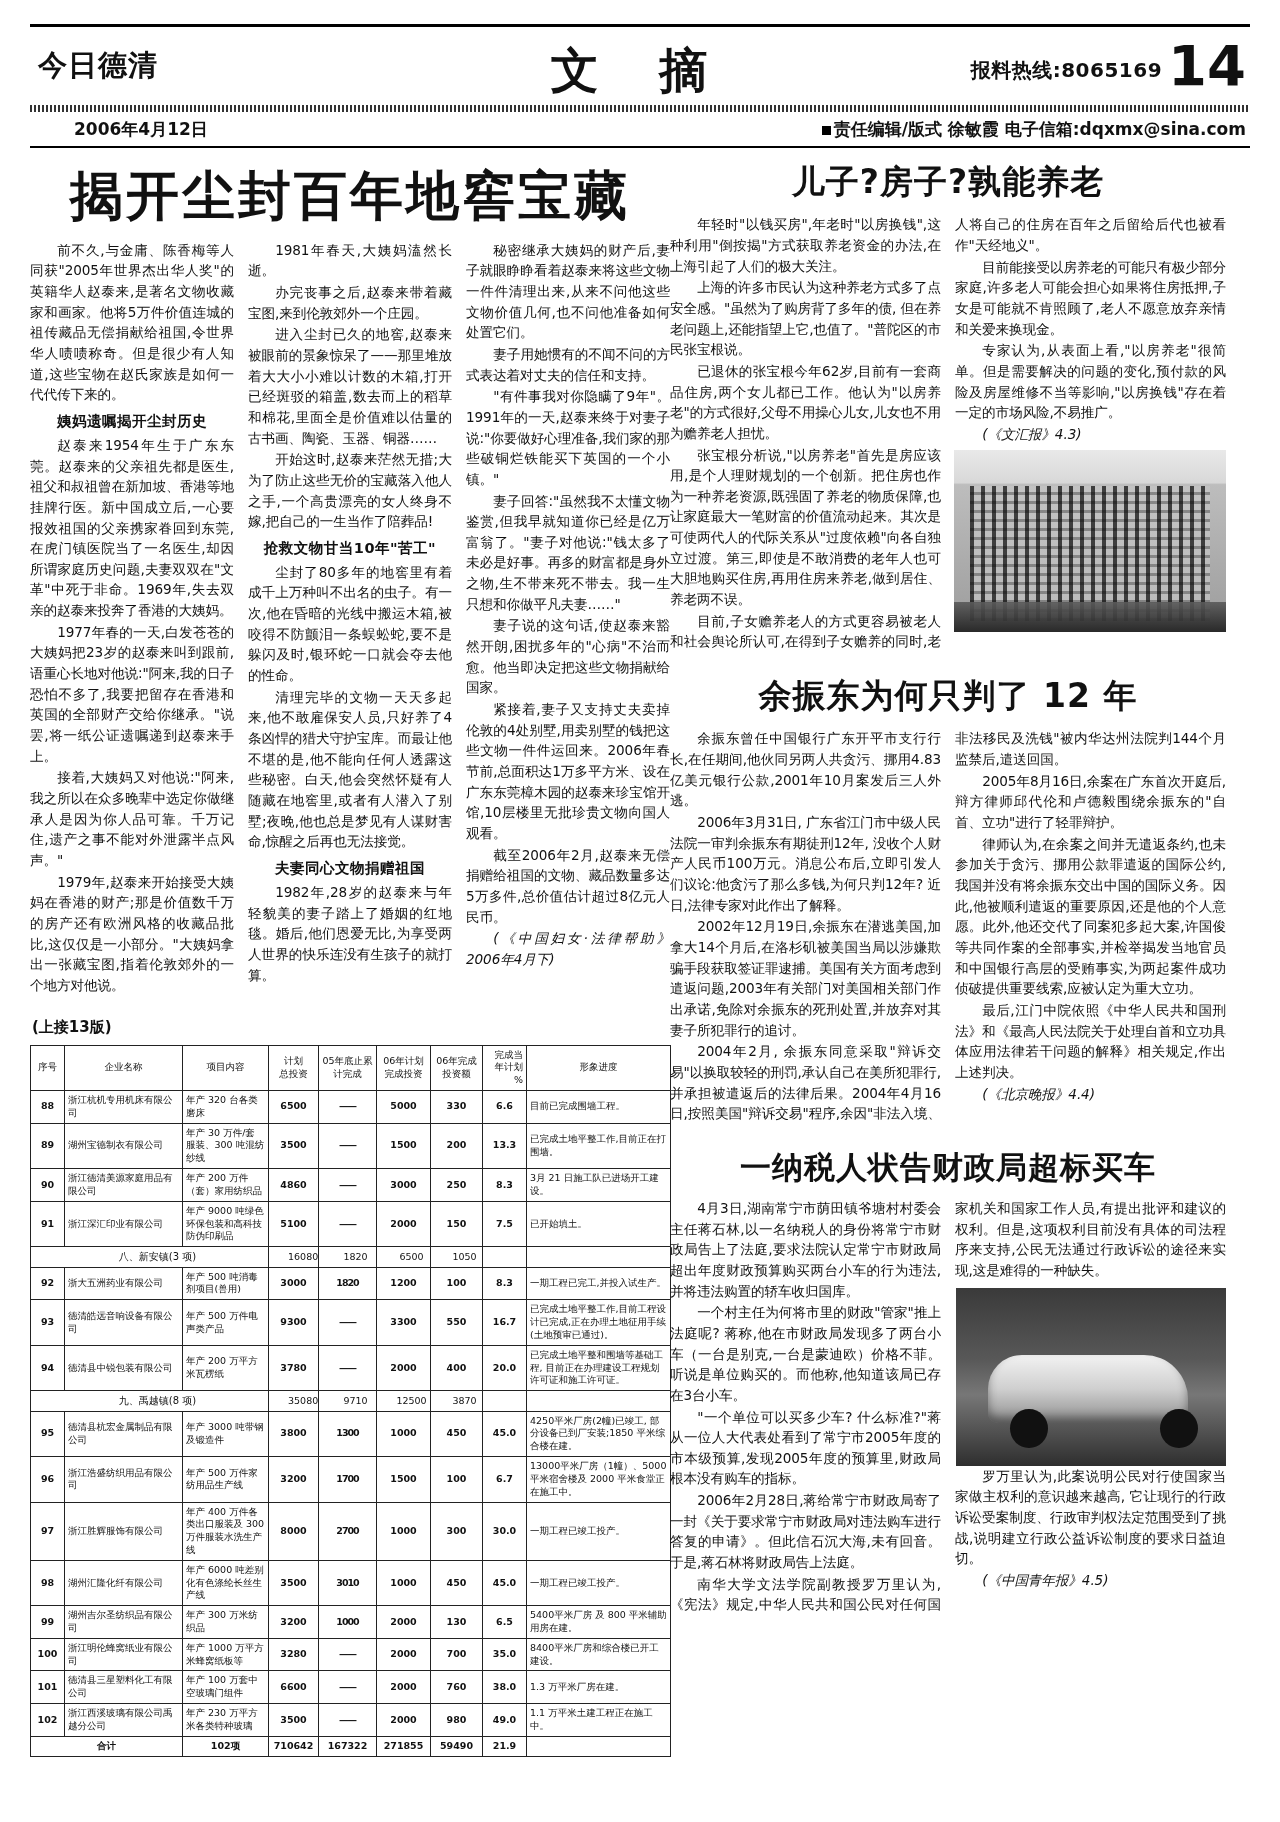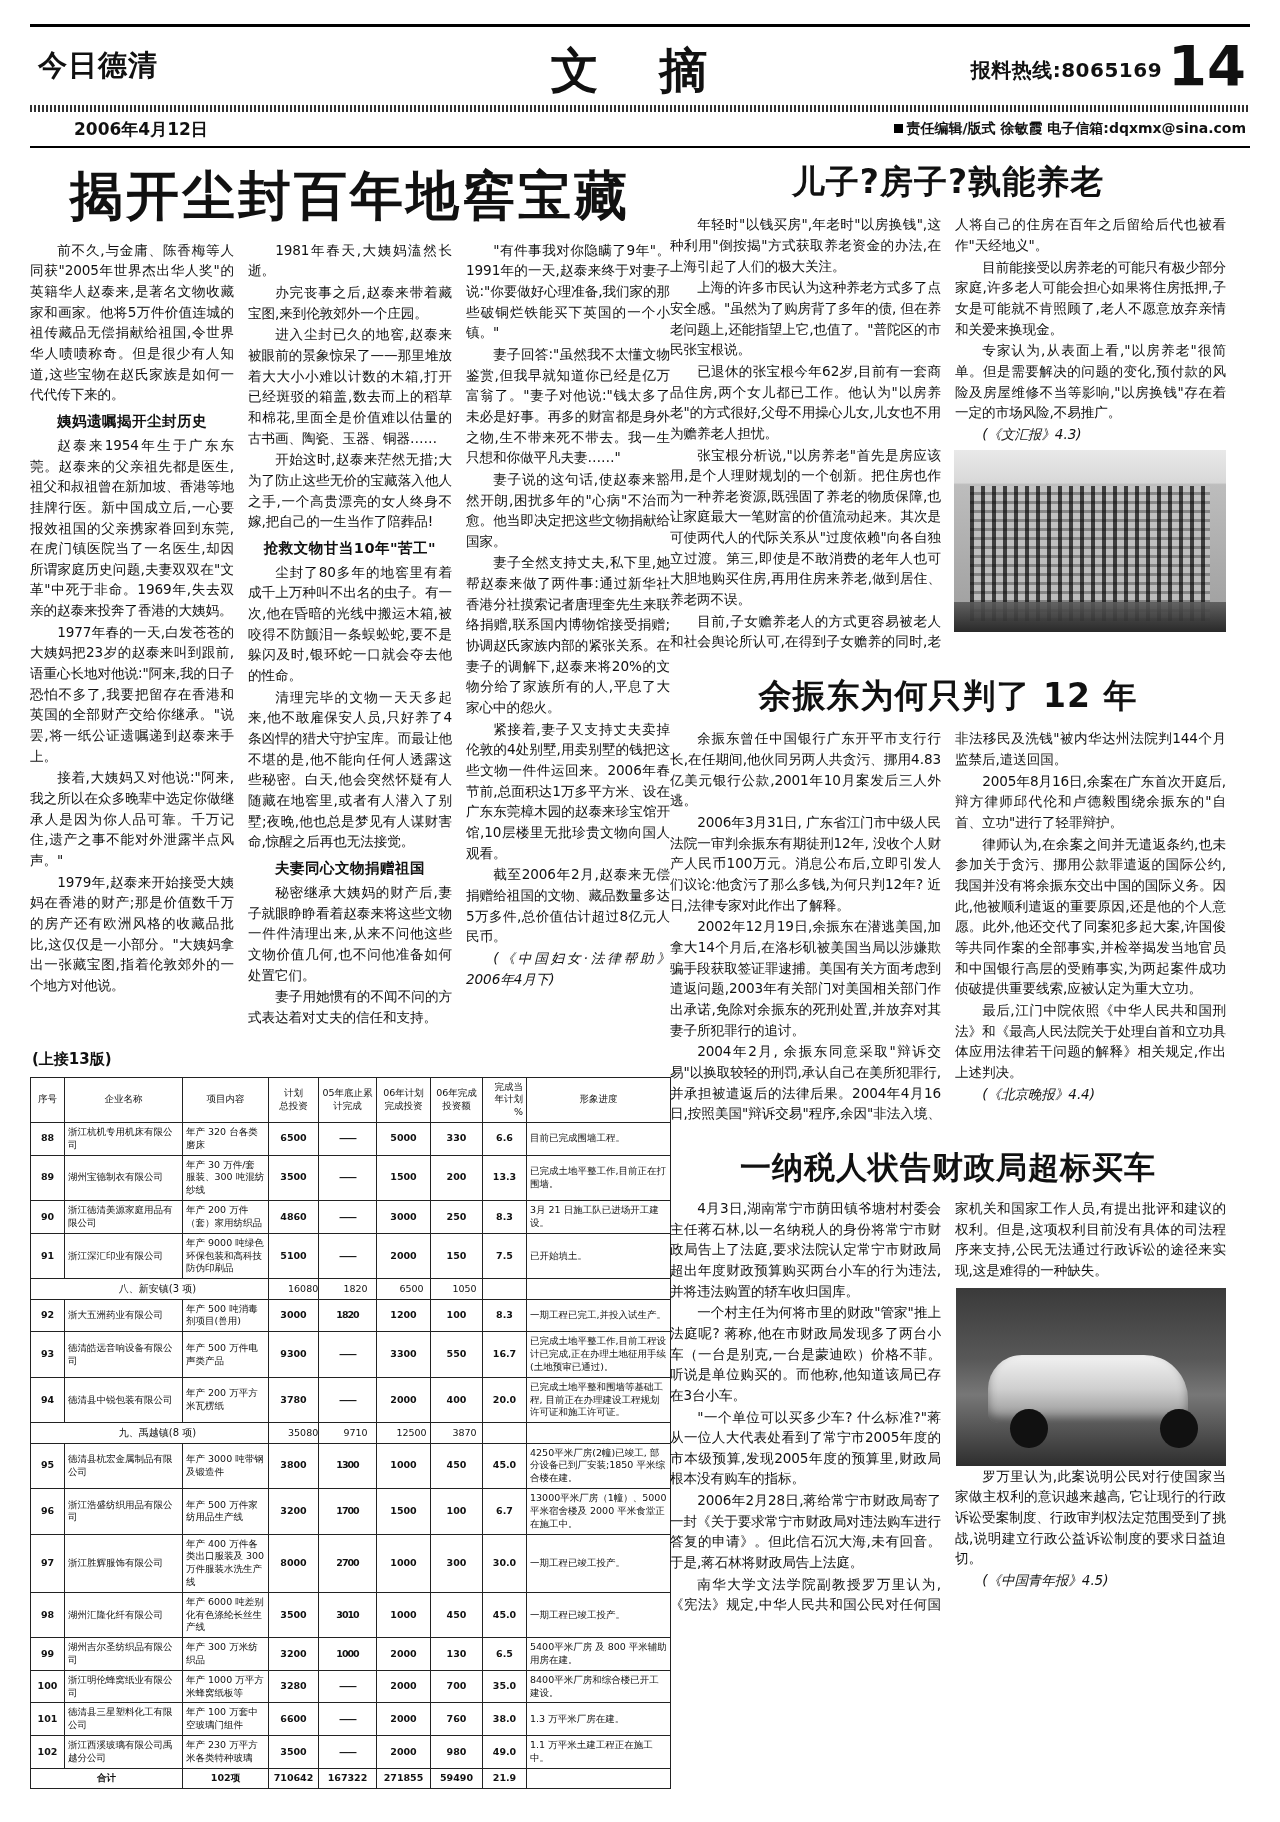--- a/index.html
+++ b/index.html
@@ -78,21 +78,21 @@
   .dateline {
     height: 34px;
     border-bottom: 2px solid #000;
     display: flex;
     align-items: center;
     justify-content: space-between;
     font-size: 17px;
     font-family: "DejaVu Sans", "Liberation Sans", sans-serif;
   }
   .dateline .date { padding-left: 8px; font-weight: bold; margin-left: 36px;}
-  .dateline .credits { font-size: 14px; padding-right: 4px; font-weight: bold;}
+  .dateline .credits { font-size: 17px; padding-right: 4px; font-weight: bold;}
   .sq { display:inline-block; width:9px; height:9px; background:#000; margin-right:3px;}
 
   
   .content {
     display: flex;
     margin-top: 14px;
   }
   .col-left { width: 640px; }
   .col-right { width: 556px; }
 
@@ -255,26 +255,26 @@
         <p>接着,大姨妈又对他说:"阿来,我之所以在众多晚辈中选定你做继承人是因为你人品可靠。千万记住,遗产之事不能对外泄露半点风声。"</p>
         <p>1979年,赵泰来开始接受大姨妈在香港的财产;那是价值数千万的房产还有欧洲风格的收藏品批比,这仅仅是一小部分。"大姨妈拿出一张藏宝图,指着伦敦郊外的一个地方对他说。</p>
         <p>1981年春天,大姨妈溘然长逝。</p>
         <p>办完丧事之后,赵泰来带着藏宝图,来到伦敦郊外一个庄园。</p>
         <p>进入尘封已久的地窖,赵泰来被眼前的景象惊呆了——那里堆放着大大小小难以计数的木箱,打开已经斑驳的箱盖,数去而上的稻草和棉花,里面全是价值难以估量的古书画、陶瓷、玉器、铜器……</p>
         <p>开始这时,赵泰来茫然无措;大为了防止这些无价的宝藏落入他人之手,一个高贵漂亮的女人终身不嫁,把自己的一生当作了陪葬品!</p>
         <h3 class="subhead">抢救文物甘当10年"苦工"</h3>
         <p>尘封了80多年的地窖里有着成千上万种叫不出名的虫子。有一次,他在昏暗的光线中搬运木箱,被咬得不防颤泪一条蜈蚣蛇,要不是躲闪及时,银环蛇一口就会夺去他的性命。</p>
         <p>清理完毕的文物一天天多起来,他不敢雇保安人员,只好养了4条凶悍的猎犬守护宝库。而最让他不堪的是,他不能向任何人透露这些秘密。白天,他会突然怀疑有人随藏在地窖里,或者有人潜入了别墅;夜晚,他也总是梦见有人谋财害命,惊醒之后再也无法接觉。</p>
         <h3 class="subhead">夫妻同心文物捐赠祖国</h3>
+        <p>1982年,28岁的赵泰来与年轻貌美的妻子踏上了婚姻的红地毯。婚后,他们恩爱无比,为享受两人世界的快乐连没有生孩子的就打算。</p>
         <p>秘密继承大姨妈的财产后,妻子就眼睁睁看着赵泰来将这些文物一件件清理出来,从来不问他这些文物价值几何,也不问他准备如何处置它们。</p>
         <p>妻子用她惯有的不闻不问的方式表达着对丈夫的信任和支持。</p>
         <p>"有件事我对你隐瞒了9年"。1991年的一天,赵泰来终于对妻子说:"你要做好心理准备,我们家的那些破铜烂铁能买下英国的一个小镇。"</p>
         <p>妻子回答:"虽然我不太懂文物鉴赏,但我早就知道你已经是亿万富翁了。"妻子对他说:"钱太多了未必是好事。再多的财富都是身外之物,生不带来死不带去。我一生只想和你做平凡夫妻……"</p>
         <p>妻子说的这句话,使赵泰来豁然开朗,困扰多年的"心病"不治而愈。他当即决定把这些文物捐献给国家。</p>
-        <p>妻子全然支持丈夫,私下里,她帮赵泰来做了两件事:通过新华社香港分社摸索记者唐理奎先生来联络捐赠,联系国内博物馆接受捐赠;协调赵氏家族内部的紧张关系。在妻子的调解下,赵泰来将20%的文物分给了家族所有的人,平息了大家心中的怨火。</p>
         <p>紧接着,妻子又支持丈夫卖掉伦敦的4处别墅,用卖别墅的钱把这些文物一件件运回来。2006年春节前,总面积达1万多平方米、设在广东东莞樟木园的赵泰来珍宝馆开馆,10层楼里无批珍贵文物向国人观看。</p>
         <p>截至2006年2月,赵泰来无偿捐赠给祖国的文物、藏品数量多达5万多件,总价值估计超过8亿元人民币。</p>
         <p class="source">(《中国妇女·法律帮助》2006年4月下)</p>
       </div>
 
       <div class="cont">(上接13版)</div>
 
       <table class="proj">
         <colgroup>
           <col style="width:34px">

